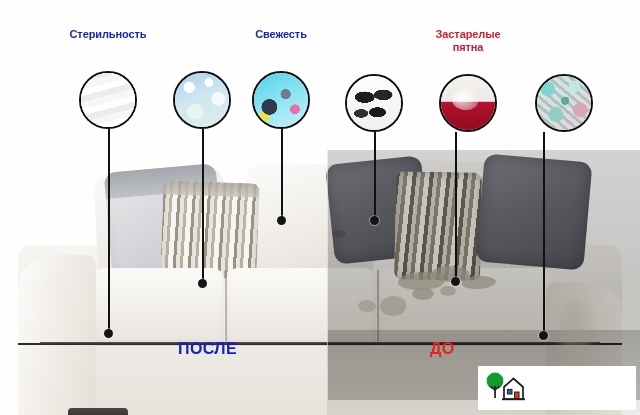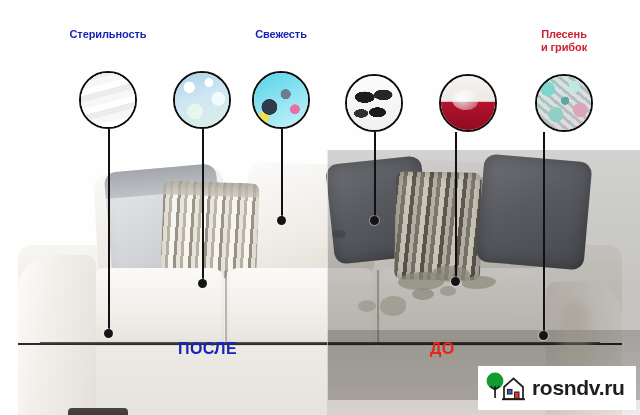--- a/index.html
+++ b/index.html
@@ -266,32 +266,31 @@
   </div>
   <div class="bubble" style="left:439px;top:74px">
     <div class="fill fill-stains"></div>
   </div>
   <div class="bubble" style="left:535px;top:74px">
     <div class="fill fill-mold"></div>
   </div>
 
   <div class="label blue" style="left:48px;top:28px;width:120px">Стерильность</div>
   <div class="label blue" style="left:241px;top:28px;width:80px">Свежесть</div>
-  <div class="label red" style="left:516px;top:28px;width:96px">Плесень
-и грибок</div>
+  <div class="label red" style="left:418px;top:28px;width:100px">Застарелые
+пятна</div>
 
   <div class="caption blue" style="left:178px;top:340px">ПОСЛЕ</div>
   <div class="caption red" style="left:430px;top:340px">ДО</div>
 
   <div class="wm">
     <svg width="44" height="34" viewBox="0 0 44 34">
       <circle cx="11" cy="10" r="8.4" fill="#129b2f"></circle>
       <rect x="10.2" y="15" width="1.7" height="12" fill="#1d1d1b"></rect>
       <path d="M10.9 19 L6.6 15.4 M10.9 19 L15.2 15.4" stroke="#1d1d1b" stroke-width="1.4" fill="none"></path>
       <path d="M20 16 L29.5 7.5 L39 16 L39 28 L20 28 Z" fill="#ffffff" stroke="#1d1d1b" stroke-width="1.7"></path>
       <rect x="23.4" y="18.4" width="4.6" height="4.6" fill="#2f5fbf" stroke="#1d1d1b" stroke-width="1"></rect>
       <rect x="30.6" y="21" width="4.4" height="7" fill="#e8321e" stroke="#1d1d1b" stroke-width="1"></rect>
       <rect x="18" y="27.4" width="23" height="1.8" fill="#1d1d1b"></rect>
     </svg>
-    <span class="wm-text">rosndv.ru</span>
   </div>
 
 </div>
 
 </body></html>

